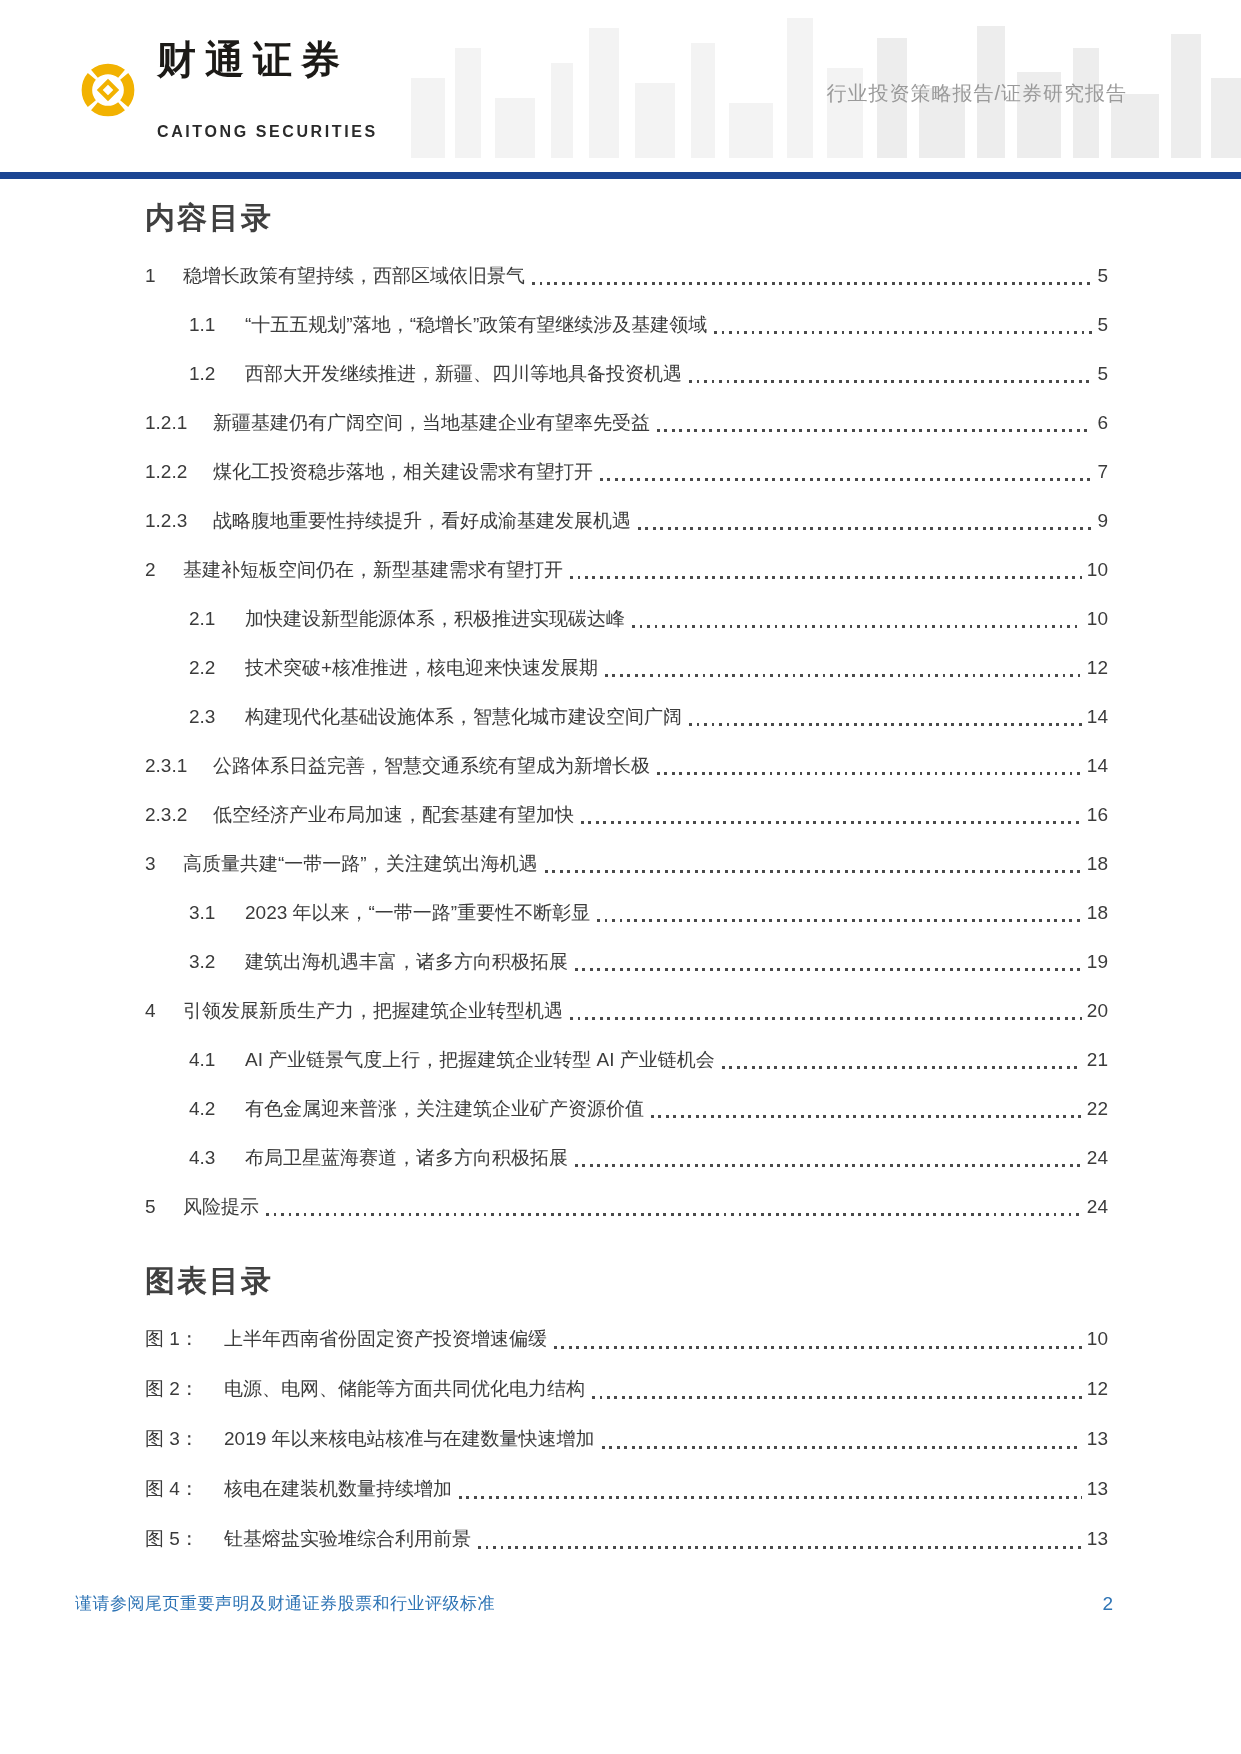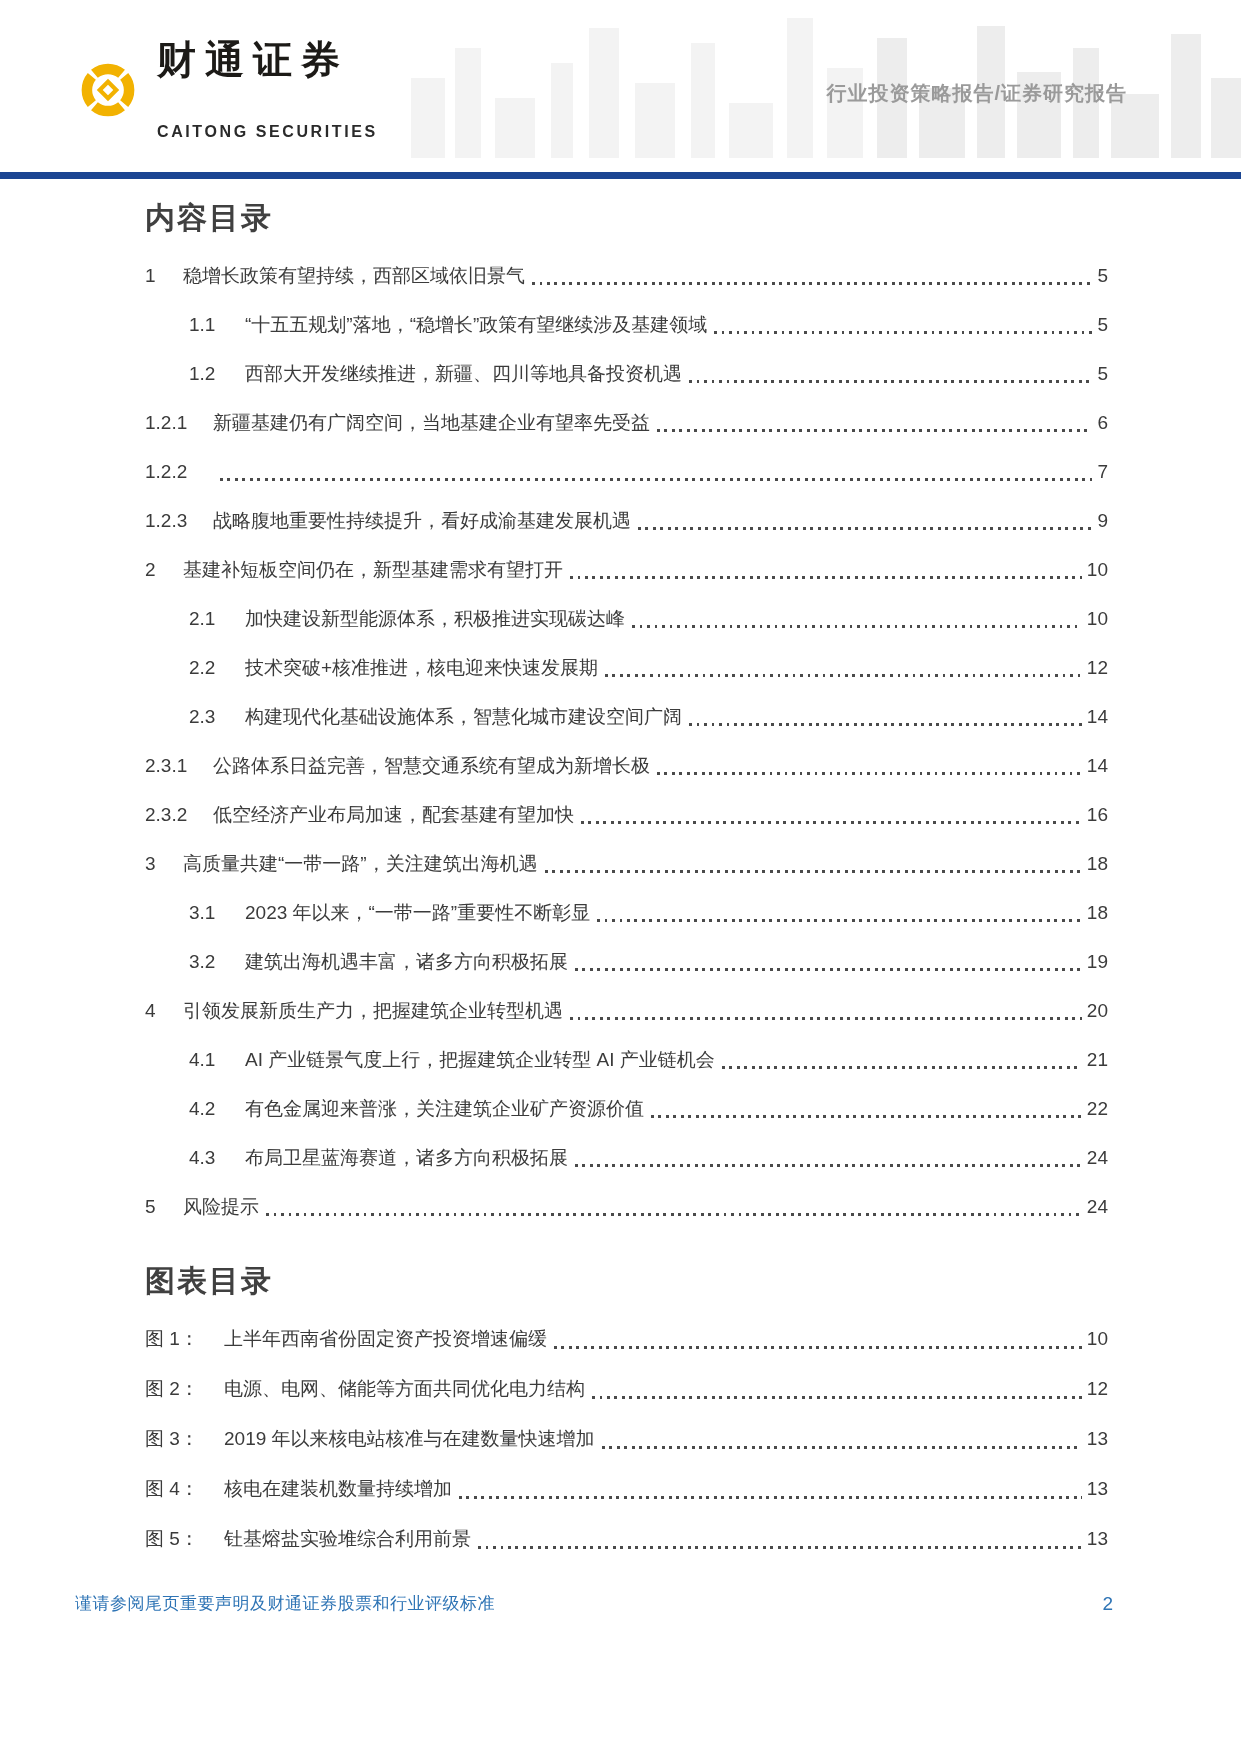--- a/index.html
+++ b/index.html
@@ -7,21 +7,21 @@
   body { font-family: "Liberation Sans", "DejaVu Sans", sans-serif; }
   .page { position:relative; width:1241px; height:1754px; background:#ffffff; overflow:hidden; margin:0 auto; }
 
   
   .header { position:absolute; top:0; left:0; width:1241px; height:172px; }
   .skyline { position:absolute; top:8px; right:0; opacity:.75; }
   .brand { position:absolute; left:75px; top:40px; display:flex; align-items:center; gap:16px; }
   .brand-text { display:flex; flex-direction:column; justify-content:center;gap:36px; }
   .brand-cn { font-size:39px; font-weight:bold; color:#1c1a17; letter-spacing:9px; line-height:1.05; font-family:"Liberation Serif","DejaVu Serif",serif; white-space:nowrap; }
   .brand-en { font-size:16px; color:#2a2a2a; letter-spacing:2.6px; margin-top:6px; white-space:nowrap;font-weight:bold; }
-  .report-type { position:absolute; top:80px; right:114px; font-size:20px; font-weight:bold; color:#9a9a9a; letter-spacing:1px; white-space:nowrap; }
+  .report-type { position:absolute; top:80px; right:114px; font-size:20px; font-weight:normal; color:#9a9a9a; letter-spacing:1px; white-space:nowrap; }
   .navy-line { position:absolute; top:172px; left:0; width:1241px; height:7px; background:#1b4592; }
 
   
   .content { position:absolute; left:145px; top:198px; width:963px; }
   .section-title { font-size:30px; font-weight:bold; color:#404040; letter-spacing:2px; margin:0 0 12px 0; }
   .fig-title { margin-top:30px; }
   .toc-list, .fig-list { width:100%; }
   .toc-row { display:flex; align-items:center; height:49px; font-size:19px; color:#3b3b3b; white-space:nowrap; }
   .fig-list .toc-row { height:50px; }
   .toc-row .num { flex:none; }
@@ -114,20 +114,21 @@
           <span class="pg">5</span>
         </div>
         <div class="toc-row lvl3">
           <span class="num">1.2.1</span>
           <span class="title">新疆基建仍有广阔空间，当地基建企业有望率先受益</span>
           <span class="dots"></span>
           <span class="pg">6</span>
         </div>
         <div class="toc-row lvl3">
           <span class="num">1.2.2</span>
+          <span class="title">煤化工投资稳步落地，相关建设需求有望打开</span>
           <span class="dots"></span>
           <span class="pg">7</span>
         </div>
         <div class="toc-row lvl3">
           <span class="num">1.2.3</span>
           <span class="title">战略腹地重要性持续提升，看好成渝基建发展机遇</span>
           <span class="dots"></span>
           <span class="pg">9</span>
         </div>
         <div class="toc-row lvl1">

